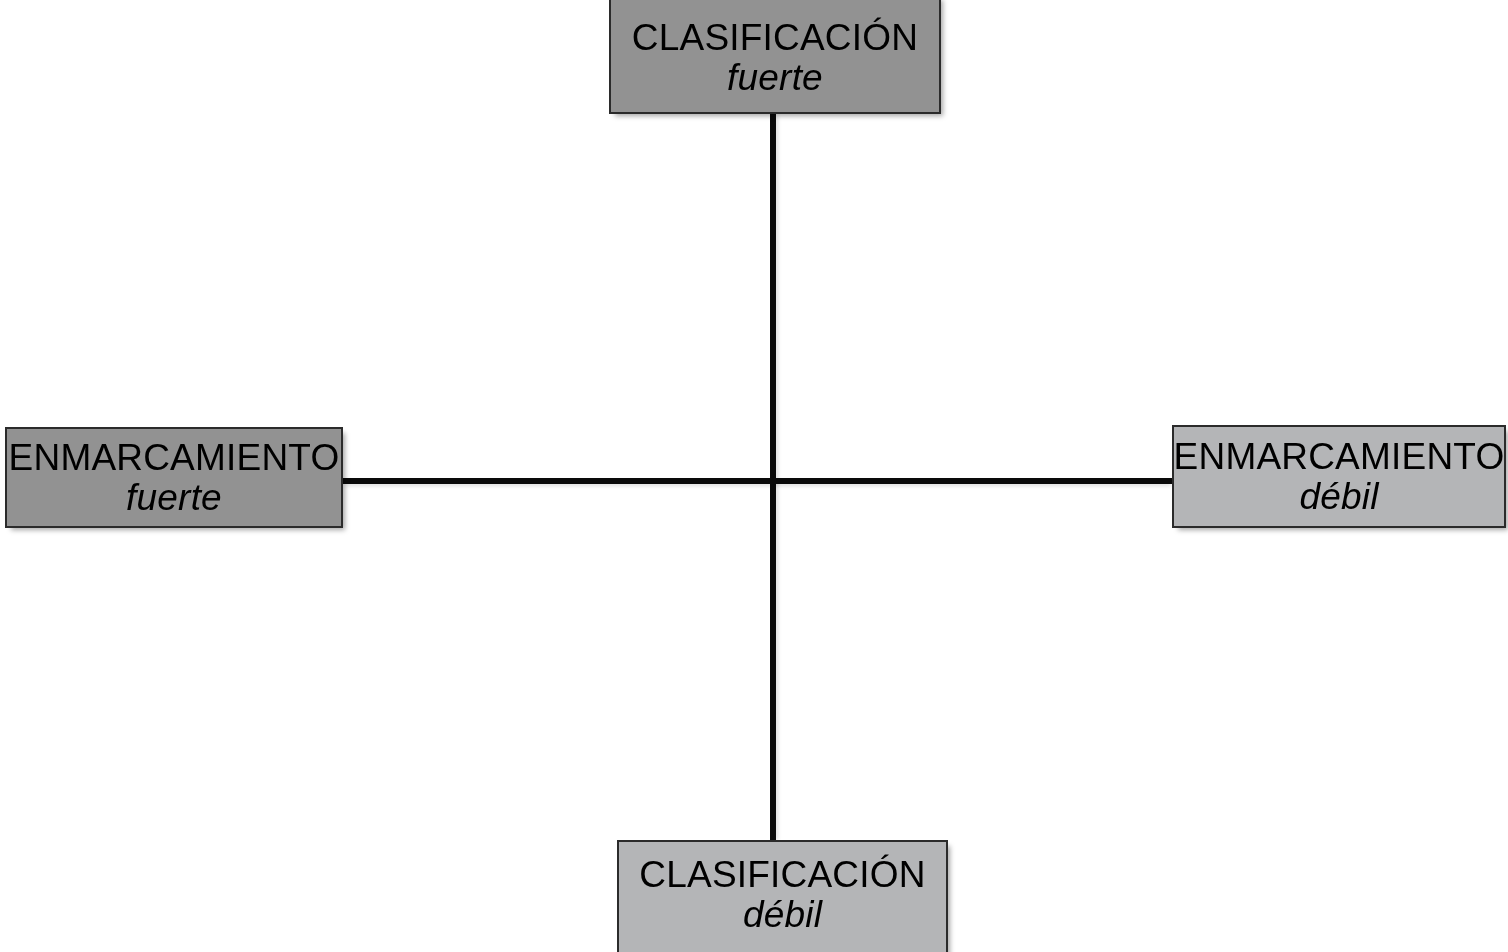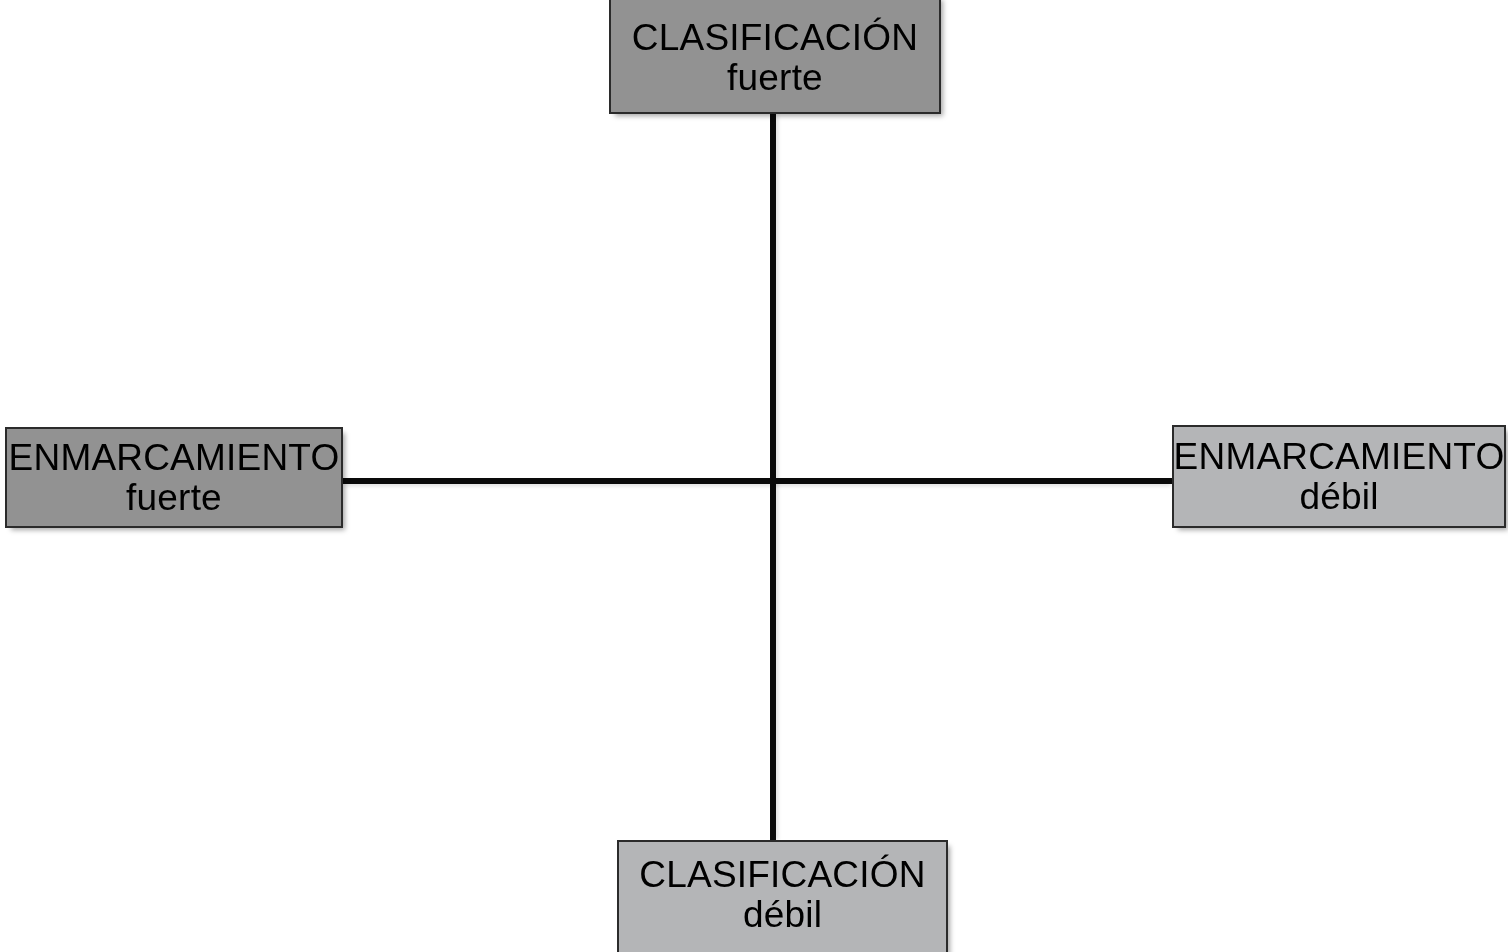--- a/index.html
+++ b/index.html
@@ -60,20 +60,21 @@
   }
   .pole-box .line-primary {
     font-size: 37px;
     letter-spacing: 0.2px;
     white-space: nowrap;
   }
   .pole-box .line-secondary {
     font-size: 37px;
     letter-spacing: 0.2px;
     white-space: nowrap;
+    font-style: italic;
   }
 
   .tone-dark  { background: #929292; }
   .tone-light { background: #b4b5b7; }
 
   
   #box-classification-strong {
     left: 609px;
     top: -6px;
     width: 332px;

